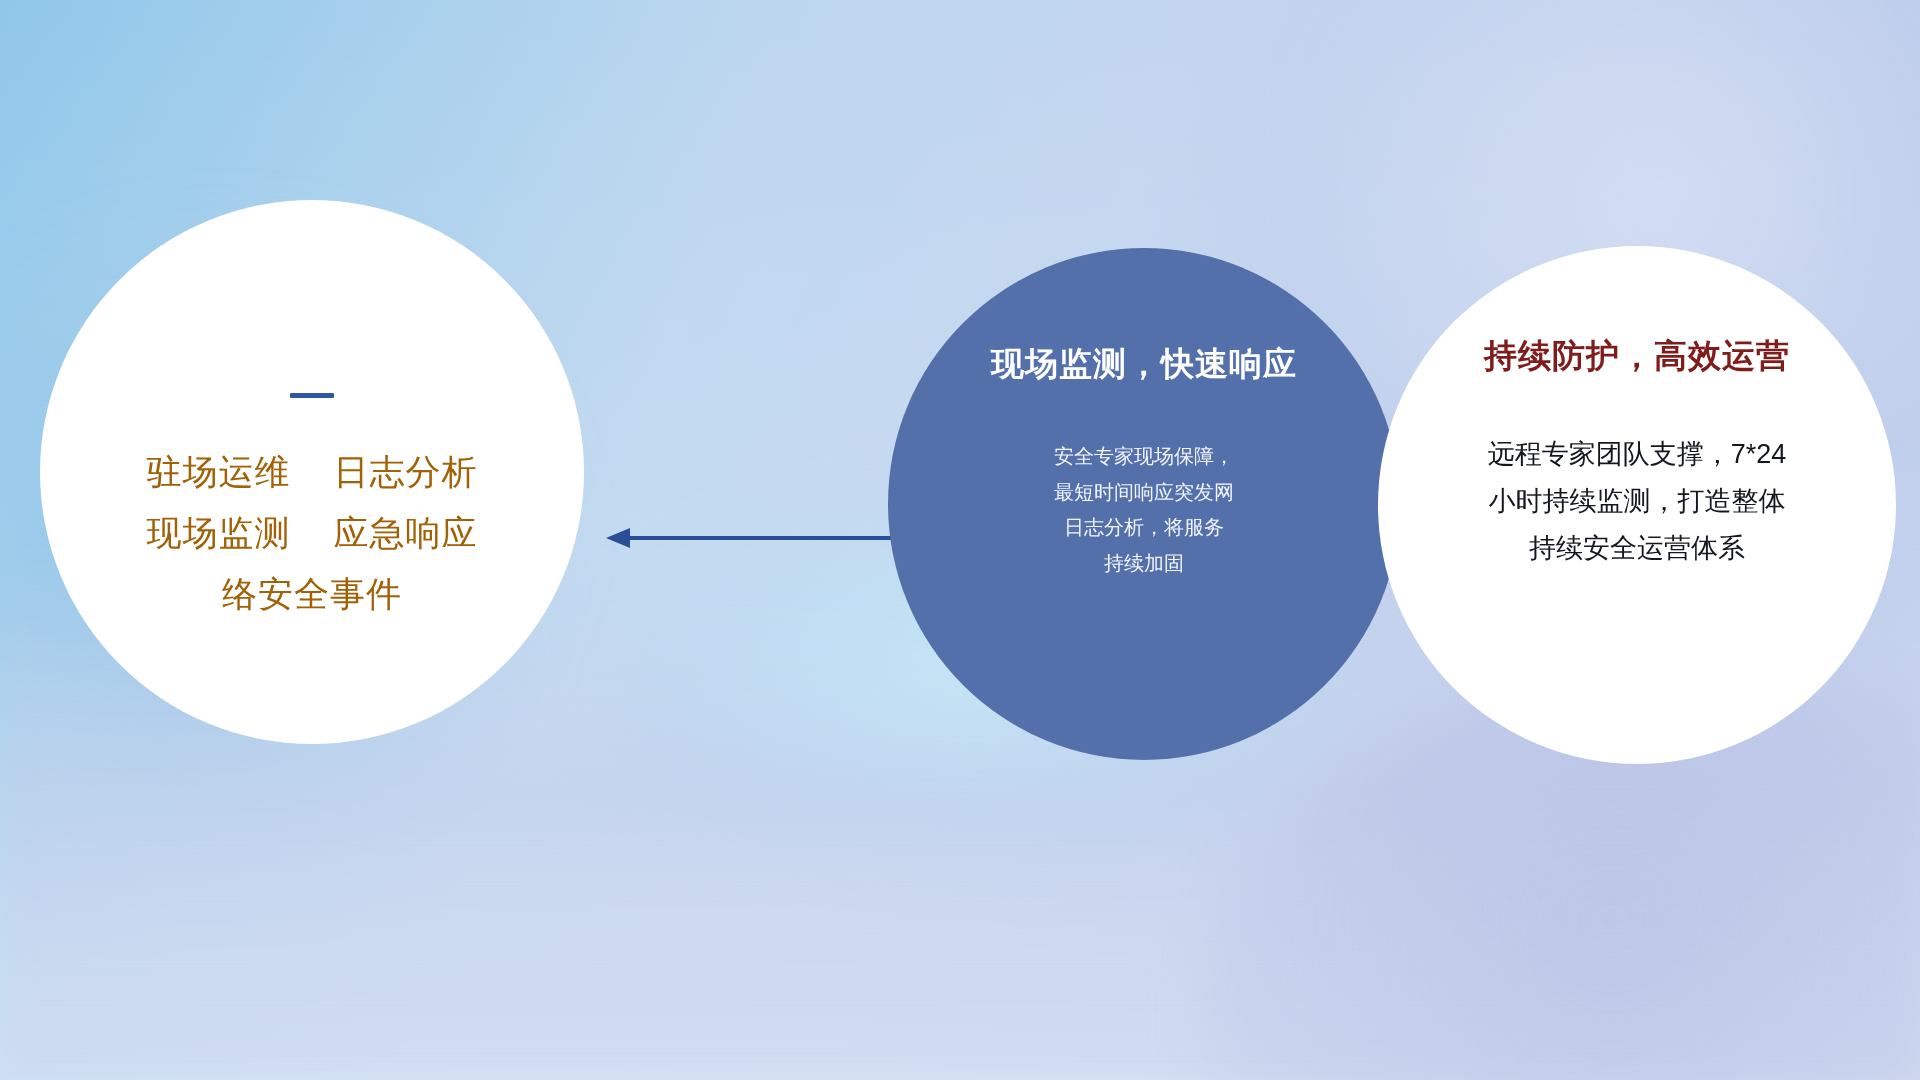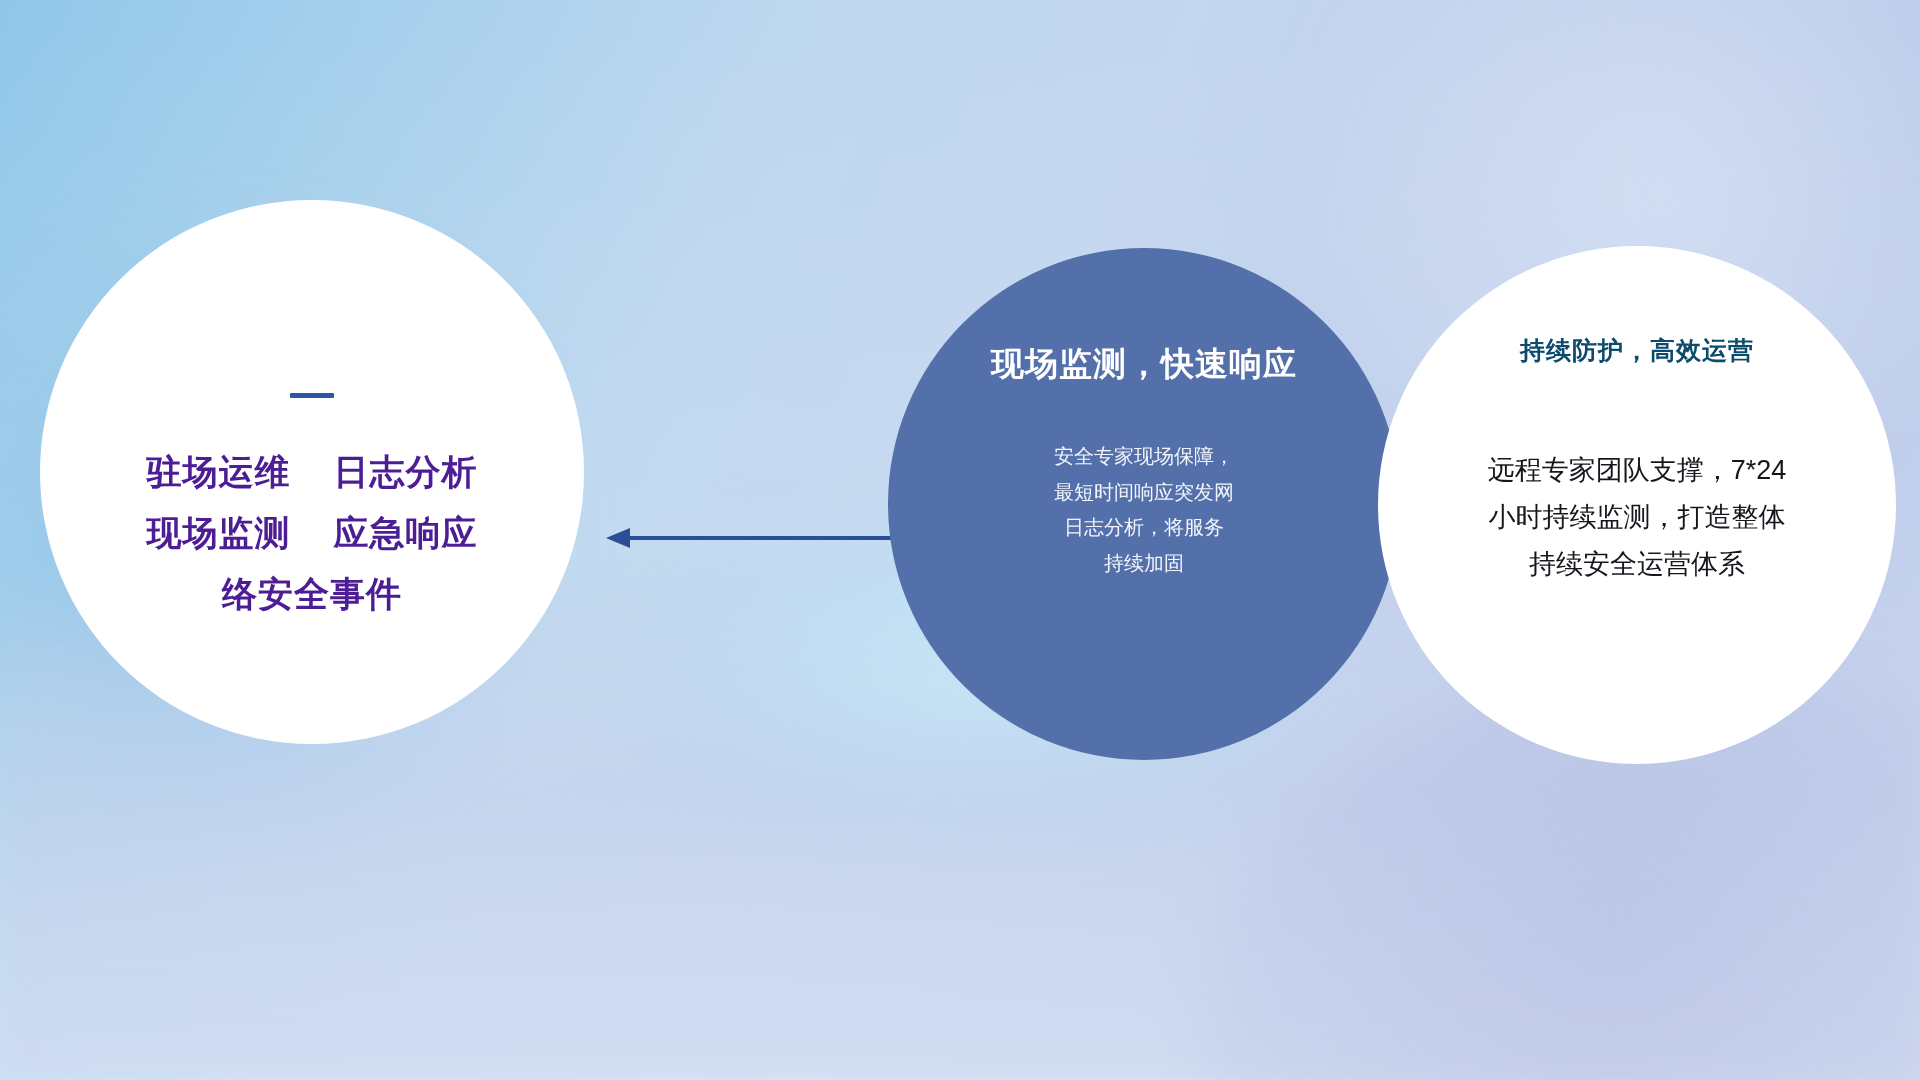--- a/index.html
+++ b/index.html
@@ -113,22 +113,22 @@
   #circle-left .divider {
     width:44px; height:5px;
     background:#2f55a4;
     margin-top:193px;
     border-radius:1px;
   }
   #circle-left .kw-lines {
     margin-top:44px;
     width:100%;
     text-align:center;
-    color:#4c1d95;
-    font-weight:bold;
+    color:#a16207;
+    font-weight:normal;
     font-size:35px;
     line-height:1.74;
     letter-spacing:1px;
   }
   #circle-left .kw-line span { white-space:pre; }
 
   
   #circle-mid {
     left:888px; top:248px;
     width:512px; height:512px;
@@ -157,28 +157,28 @@
   
   #circle-right {
     left:1378px; top:246px;
     width:518px; height:518px;
     background:#ffffff;
     z-index:7;
     justify-content:flex-start;
   }
   #circle-right .right-title {
     margin-top:88px;
-    color:#0c4a6e;
+    color:#7f1d1d;
     font-weight:bold;
-    font-size:25px;
+    font-size:33px;
     letter-spacing:1px;
     white-space:nowrap;
   }
   #circle-right .right-body {
-    margin-top:80px;
+    margin-top:52px;
     width:430px;
     text-align:center;
     color:#14171c;
     font-size:27px;
     line-height:1.74;
   }
 
   
   #flow-arrow {
     position:absolute;

